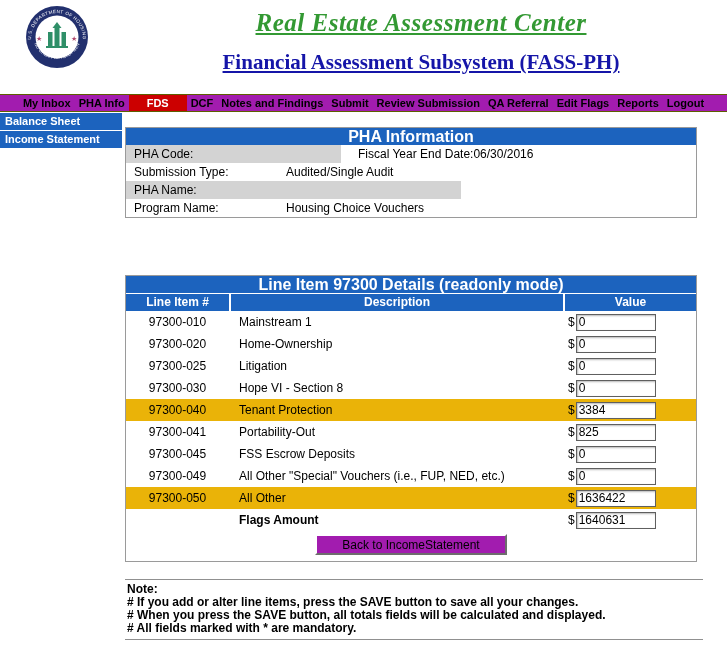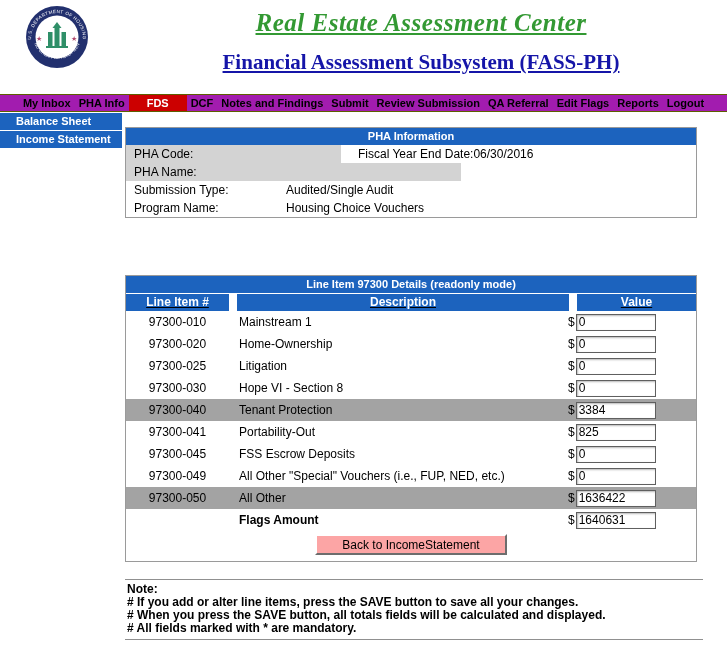--- a/index.html
+++ b/index.html
@@ -38,59 +38,59 @@
     font-size:11px; font-weight:bold; color:#000;
     line-height:16px; padding:0 4px; white-space:nowrap; cursor:pointer;
   }
   .nav-item.active { background:#cc0000; color:#fff; padding:0 18px; }
 
   
   .page-body { display:flex; align-items:flex-start; }
   .sidebar { width:122px; flex:none; padding-top:1px; }
   .side-item {
     background:#1c63be; color:#fff; font-weight:bold; font-size:11px;
-    height:17px; line-height:17px; padding-left:16px; margin-bottom:1px;
+    height:17px; line-height:17px; padding-left:5px; margin-bottom:1px;
     cursor:pointer;
   }
   .main { margin-left:3px; padding-top:15px; width:578px; }
 
   
   .tbl { width:572px; border:1px solid #9a9a9a; background:#fff; }
   .tbl-title {
-    background:#1c63be; color:#fff; font-weight:bold; font-size:11px;
+    background:#1c63be; color:#fff; font-weight:bold; font-size:16px;
     text-align:center; height:17px; line-height:17px;
   }
   .pha-row { display:flex; height:18px; line-height:18px; font-size:12px; align-items:center; }
   .pha-row .lbl { width:160px; padding-left:8px; flex:none; }
   .pha-row-1 { background:linear-gradient(90deg,#d3d3d3 0 215px,#ffffff 215px);gap:17px; }
   .pha-row-2 { background:linear-gradient(90deg,#d3d3d3 0 335px,#ffffff 335px); }
   .fiscal { margin-left:55px; }
 
   
   .li-tbl { margin-top:57px; }
-  .li-head { display:grid; grid-template-columns:103px 332px 1fr; gap:8px; margin-top:1px; background:#fff;text-decoration:underline; }
+  .li-head { display:grid; grid-template-columns:103px 332px 1fr; gap:2px; margin-top:1px; background:#fff; }
   .li-head > div {
     background:#1c63be; color:#fff; font-weight:bold; font-size:12px;
     text-align:center; height:17px; line-height:17px;
   }
   .li-row { display:grid; grid-template-columns:103px 332px 1fr; height:22px; align-items:center; font-size:12px; background:#fff; }
-  .li-row.shaded { background:#a3a3a3; }
+  .li-row.shaded { background:#eab308; }
   .li-item { text-align:center; }
   .li-desc { padding-left:10px; }
   .li-row.total .li-desc { font-weight:bold; }
   .li-val { display:flex; align-items:center; padding-left:7px; }
   .dollar { margin-right:1px; }
   .val-input {
     width:80px; height:17px; border:1px solid #5f5f5f;
     box-shadow:inset 1px 1px 2px rgba(0,0,0,.28);
     font:12px "Liberation Sans", sans-serif; padding:0 2px; background:#fff;
   }
   .btn-row { display:flex; justify-content:center; padding:3px 0 6px; }
   .back-btn {
-    width:192px; height:21px; background:#fca5a5;
+    width:192px; height:21px; background:#a21caf;
     border:2px solid; border-color:#ffffff #6d6d6d #6d6d6d #ffffff;
     font:12px "Liberation Sans", sans-serif; cursor:pointer;
   }
 
   
   .notes {
     margin-top:17px; width:578px;
     border-top:1px solid #909090; border-bottom:1px solid #909090;
     padding:3px 2px 4px 2px;
     font-size:12px; font-weight:bold;
@@ -155,26 +155,26 @@
   </div>
 
   <div class="main">
 
     <div class="tbl">
       <div class="tbl-title">PHA Information</div>
       <div class="pha-row pha-row-1">
         <span class="lbl">PHA Code:</span>
         <span class="fiscal">Fiscal Year End Date:06/30/2016</span>
       </div>
-      <div class="pha-row pha-row-2">
-        <span class="lbl">PHA Name:</span>
-      </div>
       <div class="pha-row">
         <span class="lbl">Submission Type:</span>
         <span>Audited/Single Audit</span>
+      </div>
+      <div class="pha-row pha-row-2">
+        <span class="lbl">PHA Name:</span>
       </div>
       <div class="pha-row">
         <span class="lbl">Program Name:</span>
         <span>Housing Choice Vouchers</span>
       </div>
     </div>
 
     <div class="tbl li-tbl">
       <div class="tbl-title">Line Item 97300 Details (readonly mode)</div>
       <div class="li-head">

